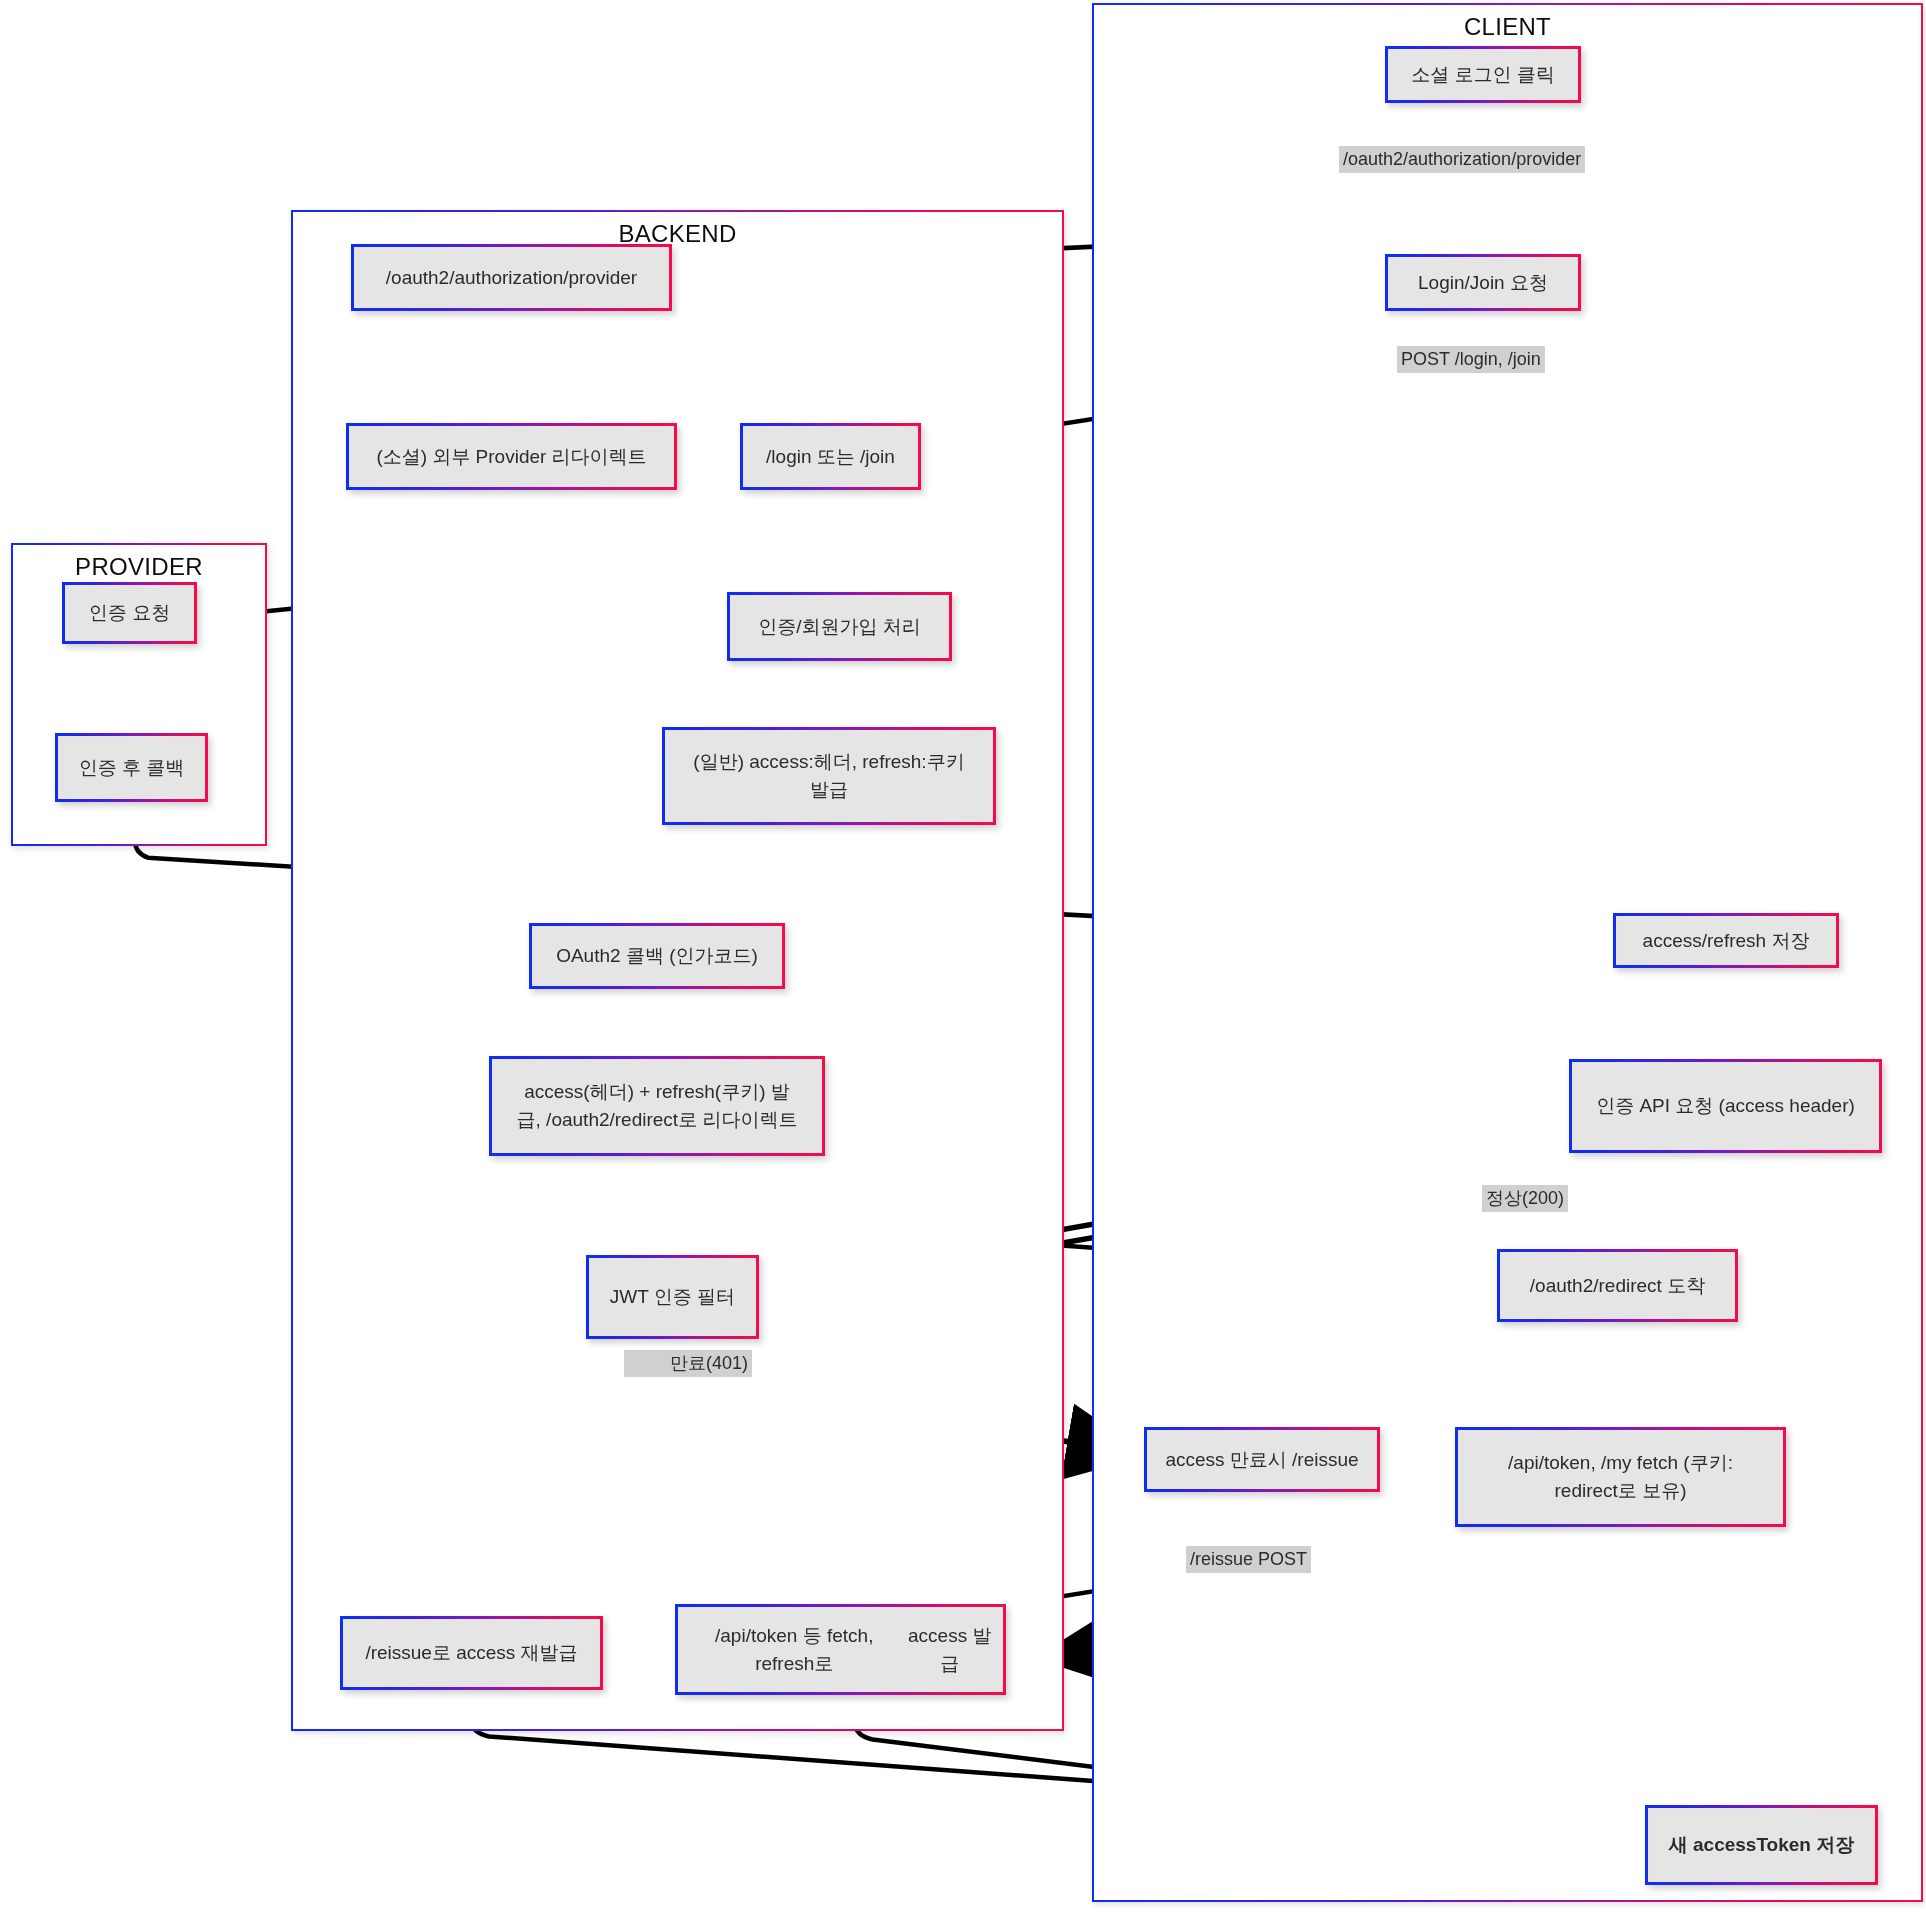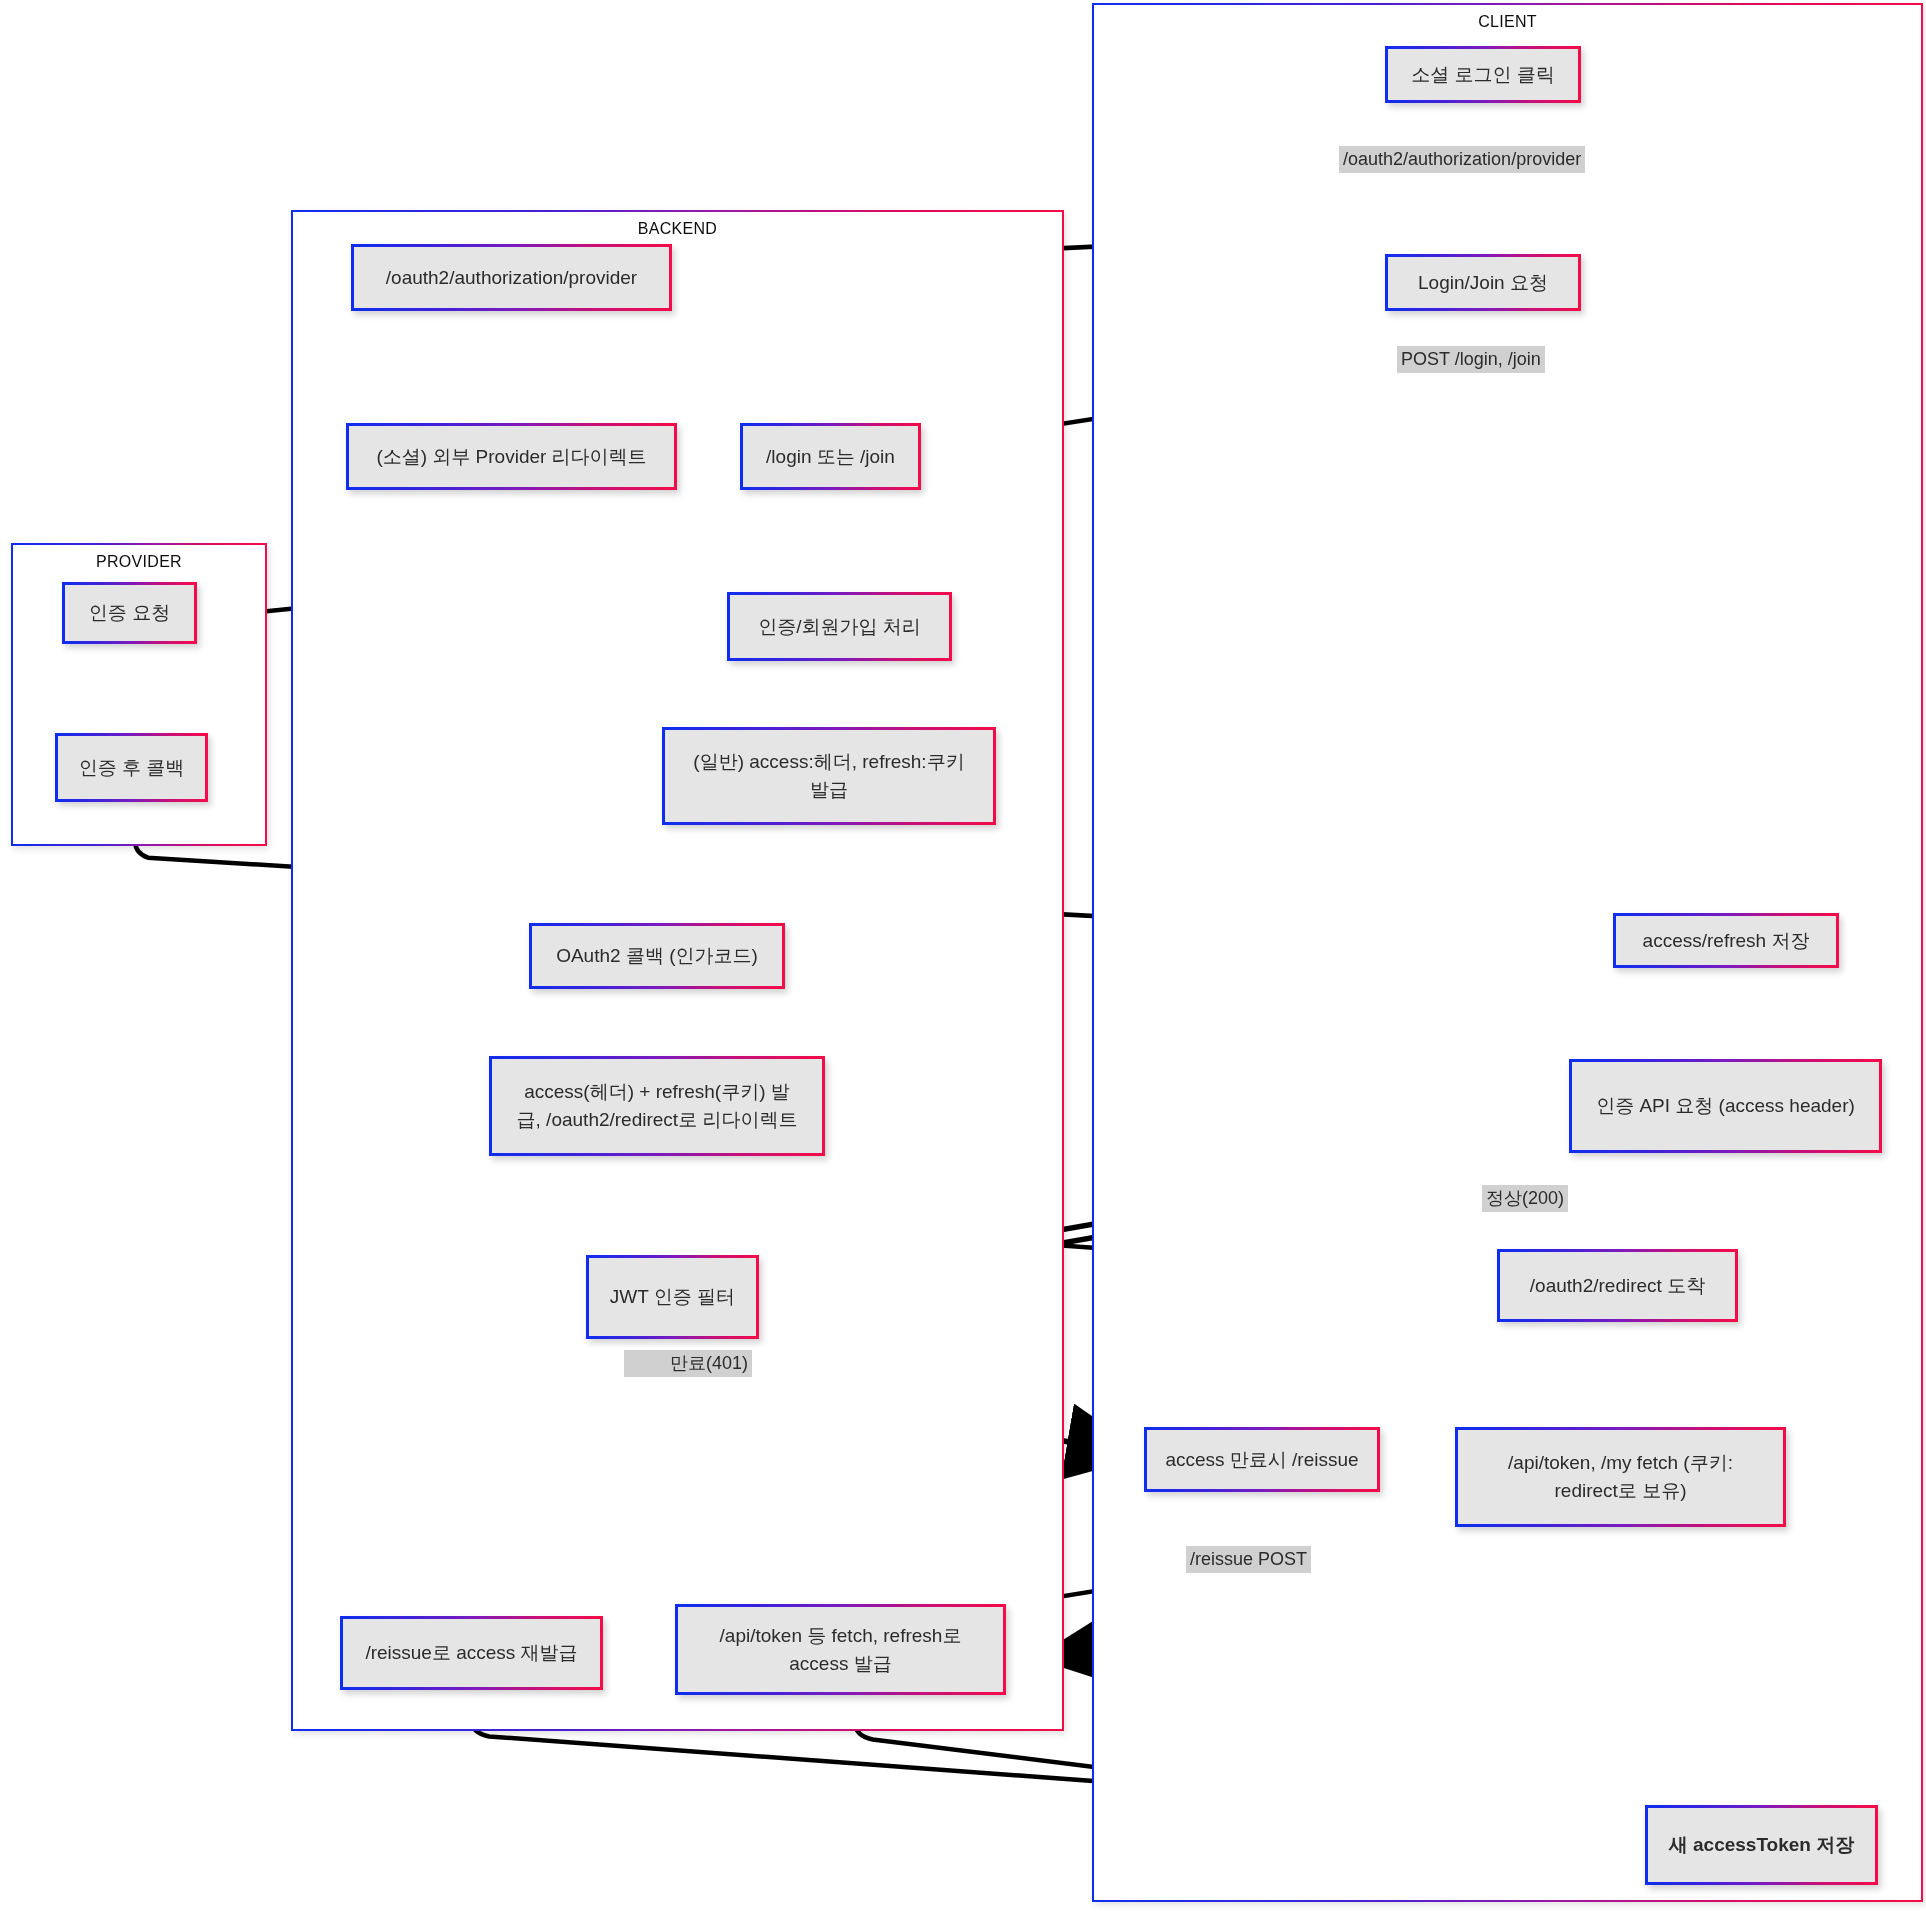--- a/index.html
+++ b/index.html
@@ -14,21 +14,21 @@
     box-sizing:border-box;
     background:#fff;
     border:2.5px solid transparent;
     border-image: linear-gradient(90deg,#0f2df0 0%,#4a1fd4 35%,#9a17a8 55%,#e00a5a 80%,#f50b49 100%) 1;
     box-shadow:2px 3px 7px rgba(0,0,0,0.12);
   }
   .grp-title{
     position:absolute;
     top:8px;left:0;width:100%;
     text-align:center;
-    font-size:16px;color:#0d0d0d;
+    font-size:24px;color:#0d0d0d;
     letter-spacing:0.3px;
   }
   .node{
     position:absolute;
     box-sizing:border-box;
     background:#e5e5e5;
     border:3px solid transparent;
     border-image: linear-gradient(90deg,#0f2df0 0%,#3a22dd 25%,#7a1ac0 50%,#c70f78 75%,#f50b49 100%) 1;
     box-shadow:2.5px 3.5px 6.5px rgba(0,0,0,0.18);
     display:flex;align-items:center;justify-content:center;
@@ -191,21 +191,21 @@
 
   <div class="node" style="left:1455px;top:1427px;width:331px;height:100px;flex-direction:column;">
     <span>/api/token, /my fetch (쿠키:</span>
     <span>redirect로 보유)</span>
   </div>
 
   <div class="node" style="left:340px;top:1616px;width:263px;height:74px;">
     <span>/reissue로 access 재발급</span>
   </div>
 
-  <div class="node" style="left:675px;top:1604px;width:331px;height:91px;flex-direction:column;">
+  <div class="node" style="left:675px;top:1604px;width:331px;height:91px;flex-direction:row;">
     <span>/api/token 등 fetch, refresh로</span>
     <span>access 발급</span>
   </div>
 
   <div class="node" style="left:1645px;top:1805px;width:233px;height:80px;font-weight:bold;">
     <span>새 accessToken 저장</span>
   </div>
 
   <div class="elabel" style="left:1339px;top:146px;">/oauth2/authorization/provider</div>
 

